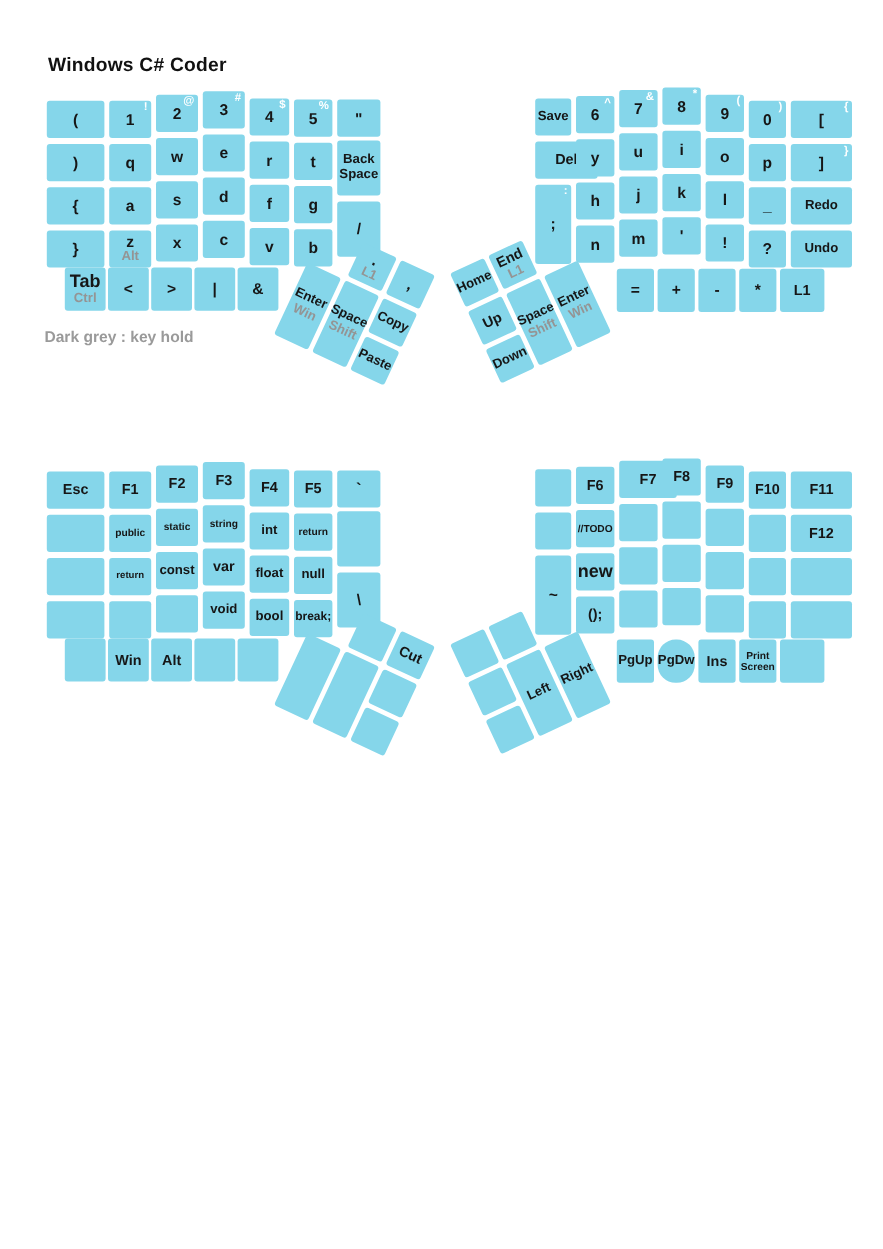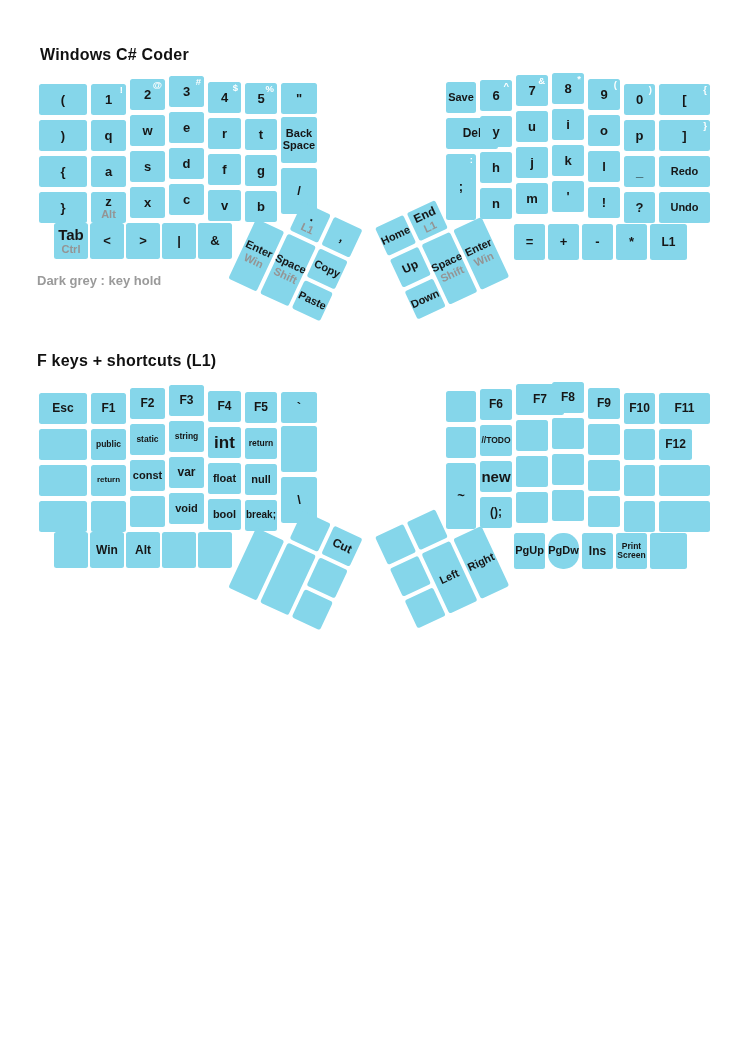--- a/index.html
+++ b/index.html
@@ -18,21 +18,20 @@
   .key .lbl{white-space:pre-line;text-align:center;line-height:1.05;}
   .key .sub{color:var(--hold);font-size:11px;line-height:1;margin-top:1px;white-space:nowrap;}
   .key .sup{position:absolute;top:1px;right:3px;font-size:9.5px;color:var(--shifted);line-height:1;}
 </style>
 </head>
 <body>
 
 <div id="page">
   <div class="title" style="left:40px;top:46px;">Windows C# Coder</div>
   <div class="note" style="left:37px;top:273px;">Dark grey : key hold</div>
-  <div class="title" style="left:37px;top:352px;">F keys + shortcuts (L1)</div>
   <div id="board">
       <div class="key" style="left: 39px; top: 84px; width: 48px; height: 31px;">
         <span class="lbl" style="font-size: 13px;">(</span>
       </div>
       <div class="key" style="left: 91px; top: 84px; width: 35px; height: 31px;">
         <span class="lbl" style="font-size: 13px;">1</span>
         <span class="sup">!</span>
       </div>
       <div class="key" style="left: 130px; top: 79px; width: 35px; height: 31px;">
         <span class="lbl" style="font-size: 13px;">2</span>
@@ -306,21 +305,21 @@
       <div class="key" style="left: 91px; top: 429px; width: 35px; height: 31px;">
         <span class="lbl" style="font-size: 8.5px;">public</span>
       </div>
       <div class="key" style="left: 130px; top: 424px; width: 35px; height: 31px;">
         <span class="lbl" style="font-size: 8.5px;">static</span>
       </div>
       <div class="key" style="left: 169px; top: 421px; width: 35px; height: 31px;">
         <span class="lbl" style="font-size: 8.5px;">string</span>
       </div>
       <div class="key" style="left: 208px; top: 427px; width: 33px; height: 31px;">
-        <span class="lbl" style="font-size: 17px;">int</span>
+        <span class="lbl" style="font-size: 11px;">int</span>
       </div>
       <div class="key" style="left: 245px; top: 428px; width: 32px; height: 31px;">
         <span class="lbl" style="font-size: 8.5px;">return</span>
       </div>
       <div class="key" style="left: 281px; top: 426px; width: 36px; height: 46px;"></div>
       <div class="key" style="left: 39px; top: 465px; width: 48px; height: 31px;"></div>
       <div class="key" style="left: 91px; top: 465px; width: 35px; height: 31px;">
         <span class="lbl" style="font-size: 8px;">return</span>
       </div>
       <div class="key" style="left: 130px; top: 460px; width: 35px; height: 31px;">
@@ -379,21 +378,21 @@
         <span class="lbl" style="font-size: 12px;">F11</span>
       </div>
       <div class="key" style="left: 446px; top: 427px; width: 30px; height: 31px;"></div>
       <div class="key" style="left: 480px; top: 425px; width: 32px; height: 31px;">
         <span class="lbl" style="font-size: 8.5px;">//TODO</span>
       </div>
       <div class="key" style="left: 516px; top: 420px; width: 32px; height: 31px;"></div>
       <div class="key" style="left: 552px; top: 418px; width: 32px; height: 31px;"></div>
       <div class="key" style="left: 588px; top: 424px; width: 32px; height: 31px;"></div>
       <div class="key" style="left: 624px; top: 429px; width: 31px; height: 31px;"></div>
-      <div class="key" style="left: 659px; top: 429px; width: 33px; height: 31px;">
+      <div class="key" style="left: 659px; top: 429px; width: 51px; height: 31px;">
         <span class="lbl" style="font-size: 12px;">F12</span>
       </div>
       <div class="key" style="left: 446px; top: 463px; width: 30px; height: 66px;">
         <span class="lbl" style="font-size: 13px;">~</span>
       </div>
       <div class="key" style="left: 480px; top: 461px; width: 32px; height: 31px;">
         <span class="lbl" style="font-size: 15px; text-align: center;">new</span>
       </div>
       <div class="key" style="left: 516px; top: 456px; width: 32px; height: 31px;"></div>
       <div class="key" style="left: 552px; top: 454px; width: 32px; height: 31px;"></div>

